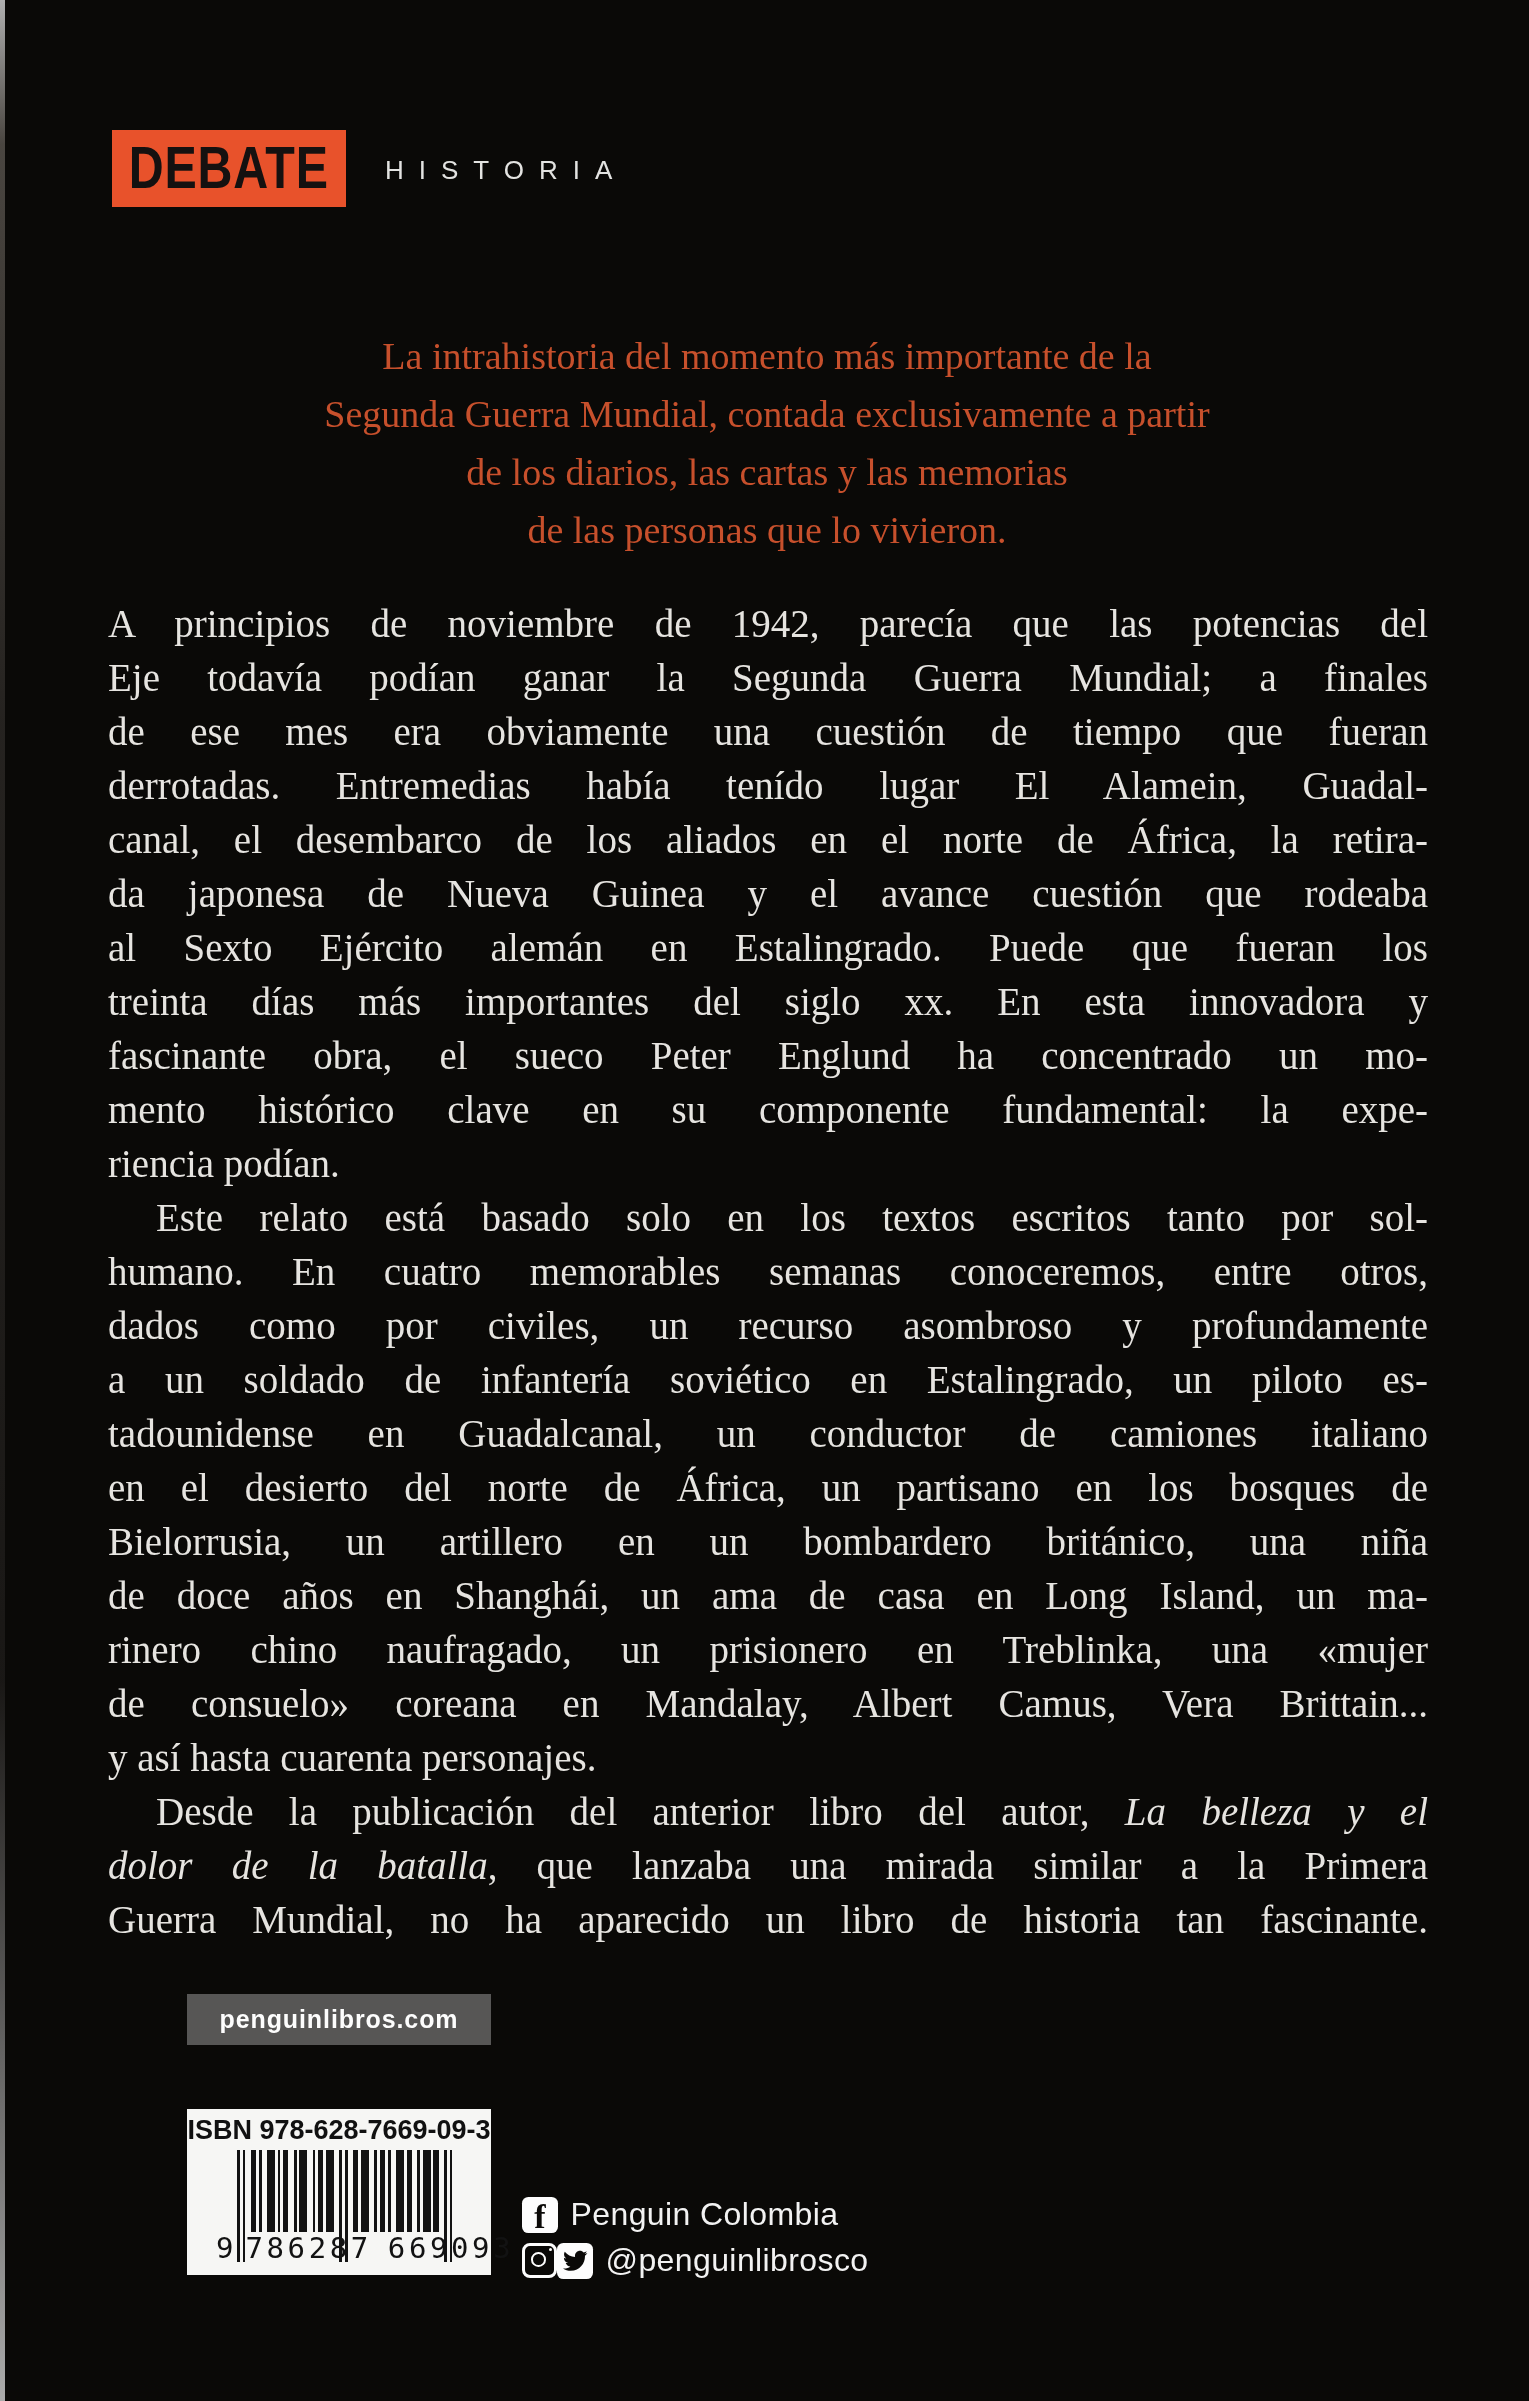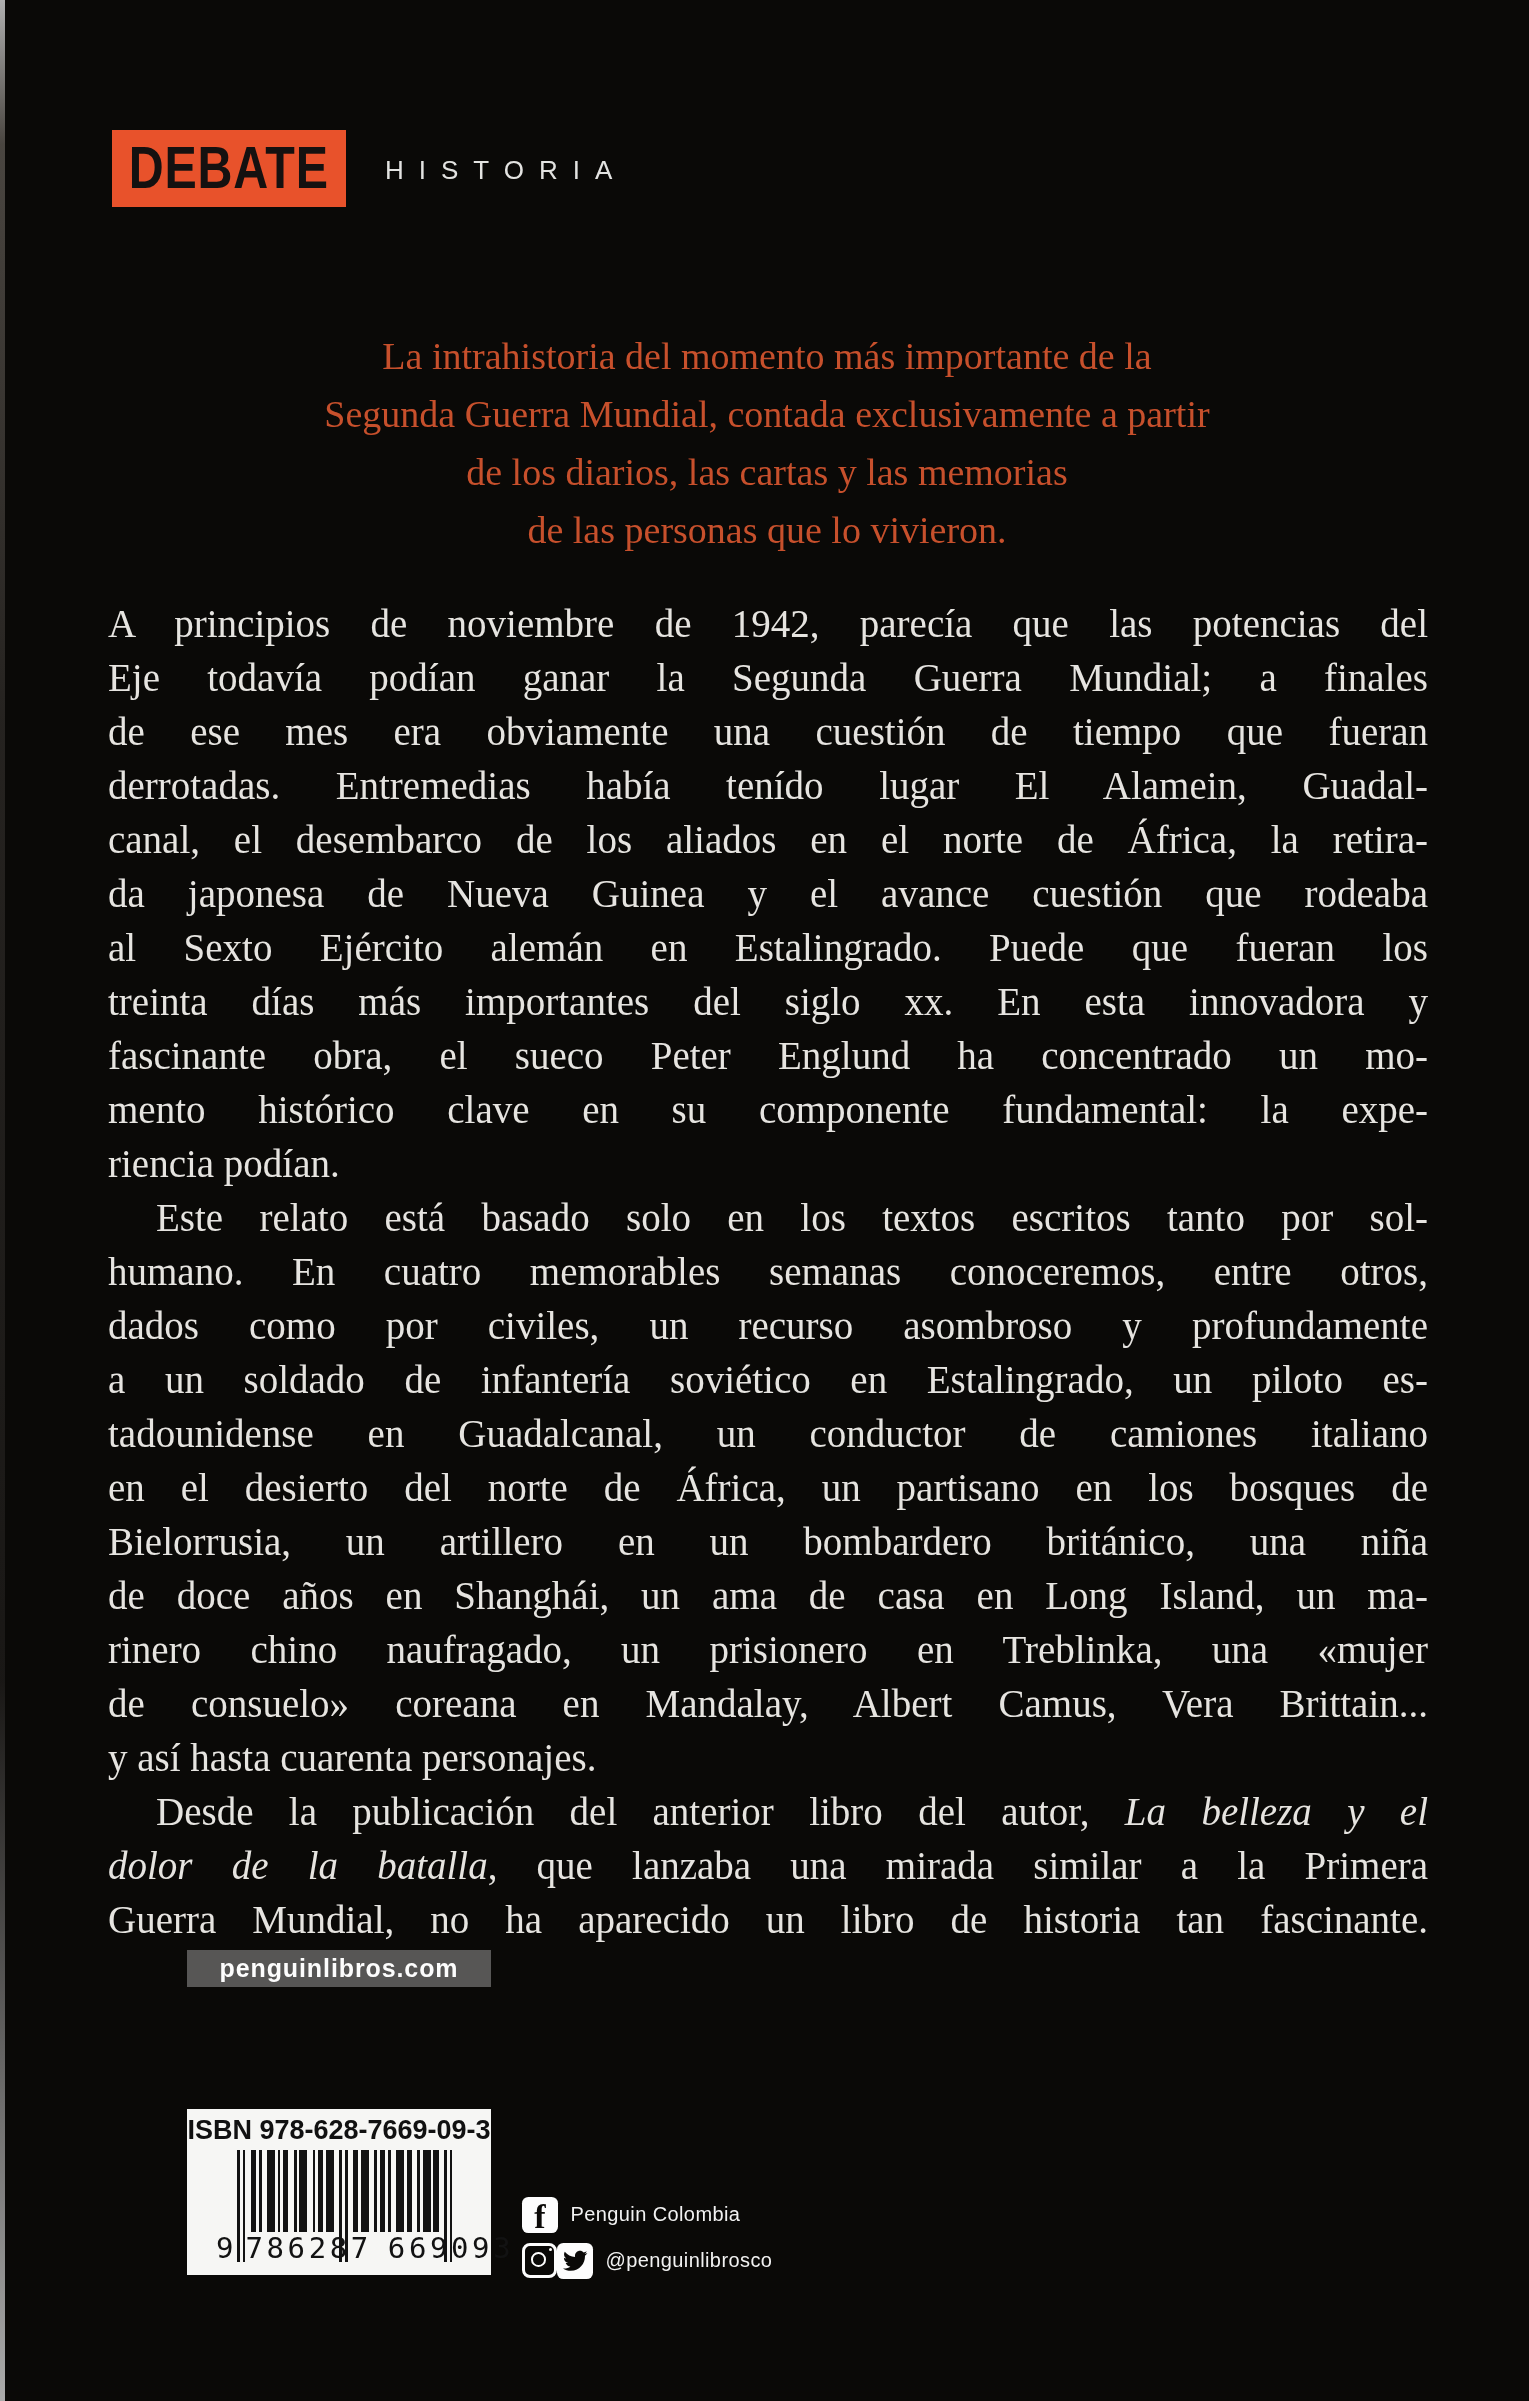--- a/index.html
+++ b/index.html
@@ -50,21 +50,21 @@
   .bline{
     text-align:justify;
     text-align-last:justify;
     height:54px;overflow:visible;white-space:nowrap;
   }
   .bline.plast{text-align-last:left;}
   .bline.ind{text-indent:48px;}
   .bline .it{font-style:italic;}
   
   .site-strip{
-    position:absolute;left:187px;top:1950px;width:304px;height:37px;
+    position:absolute;left:187px;top:1994px;width:304px;height:51px;
     background:#575655;display:flex;align-items:center;justify-content:center;
   }
   .site-strip span{
     font-family:"Liberation Sans", sans-serif;
     font-weight:bold;color:#fdfdfd;font-size:25px;letter-spacing:0.9px;
   }
   .barcode-box{
     position:absolute;left:187px;top:2109px;width:304px;height:166px;
     background:#f6f6f4;display:flex;flex-direction:column;align-items:center;
   }
@@ -108,21 +108,21 @@
     position:relative;
   }
   .ig .lens{
     position:absolute;left:6.3px;top:6.3px;width:10.7px;height:10.7px;
     border:2.7px solid #fdfdfd;border-radius:50%;
   }
   .ig .dot{
     position:absolute;right:1.8px;top:1.8px;width:3.6px;height:3.6px;border-radius:50%;
     background:#fdfdfd;
   }
-  .social-label{margin-left:12.5px;font-size:20px;letter-spacing:0.4px;}
+  .social-label{margin-left:12.5px;font-size:32px;letter-spacing:0.4px;}
   .tw svg{display:block;}
 </style>
 </head>
 <body>
 
 <div class="page">
   <div class="scan-edge"></div>
 
   <div class="logo-row">
     <div class="debate-box">

